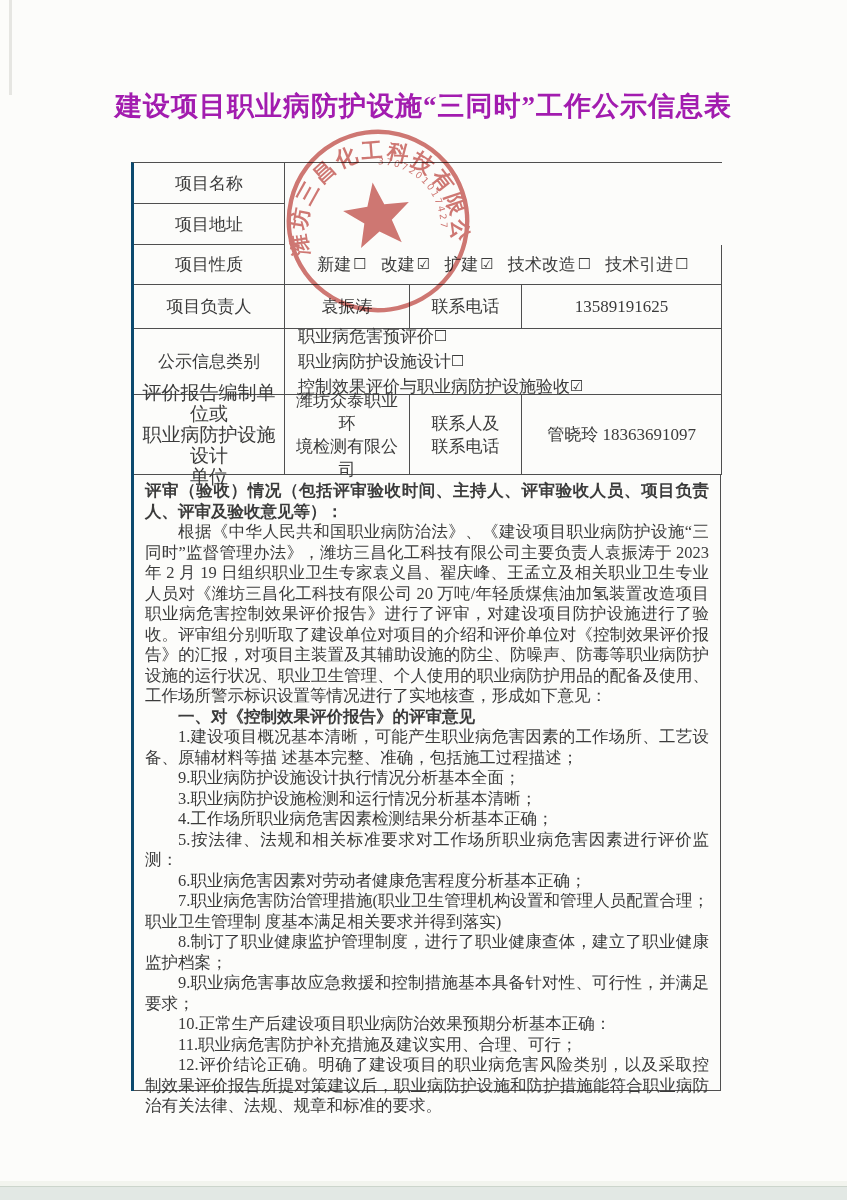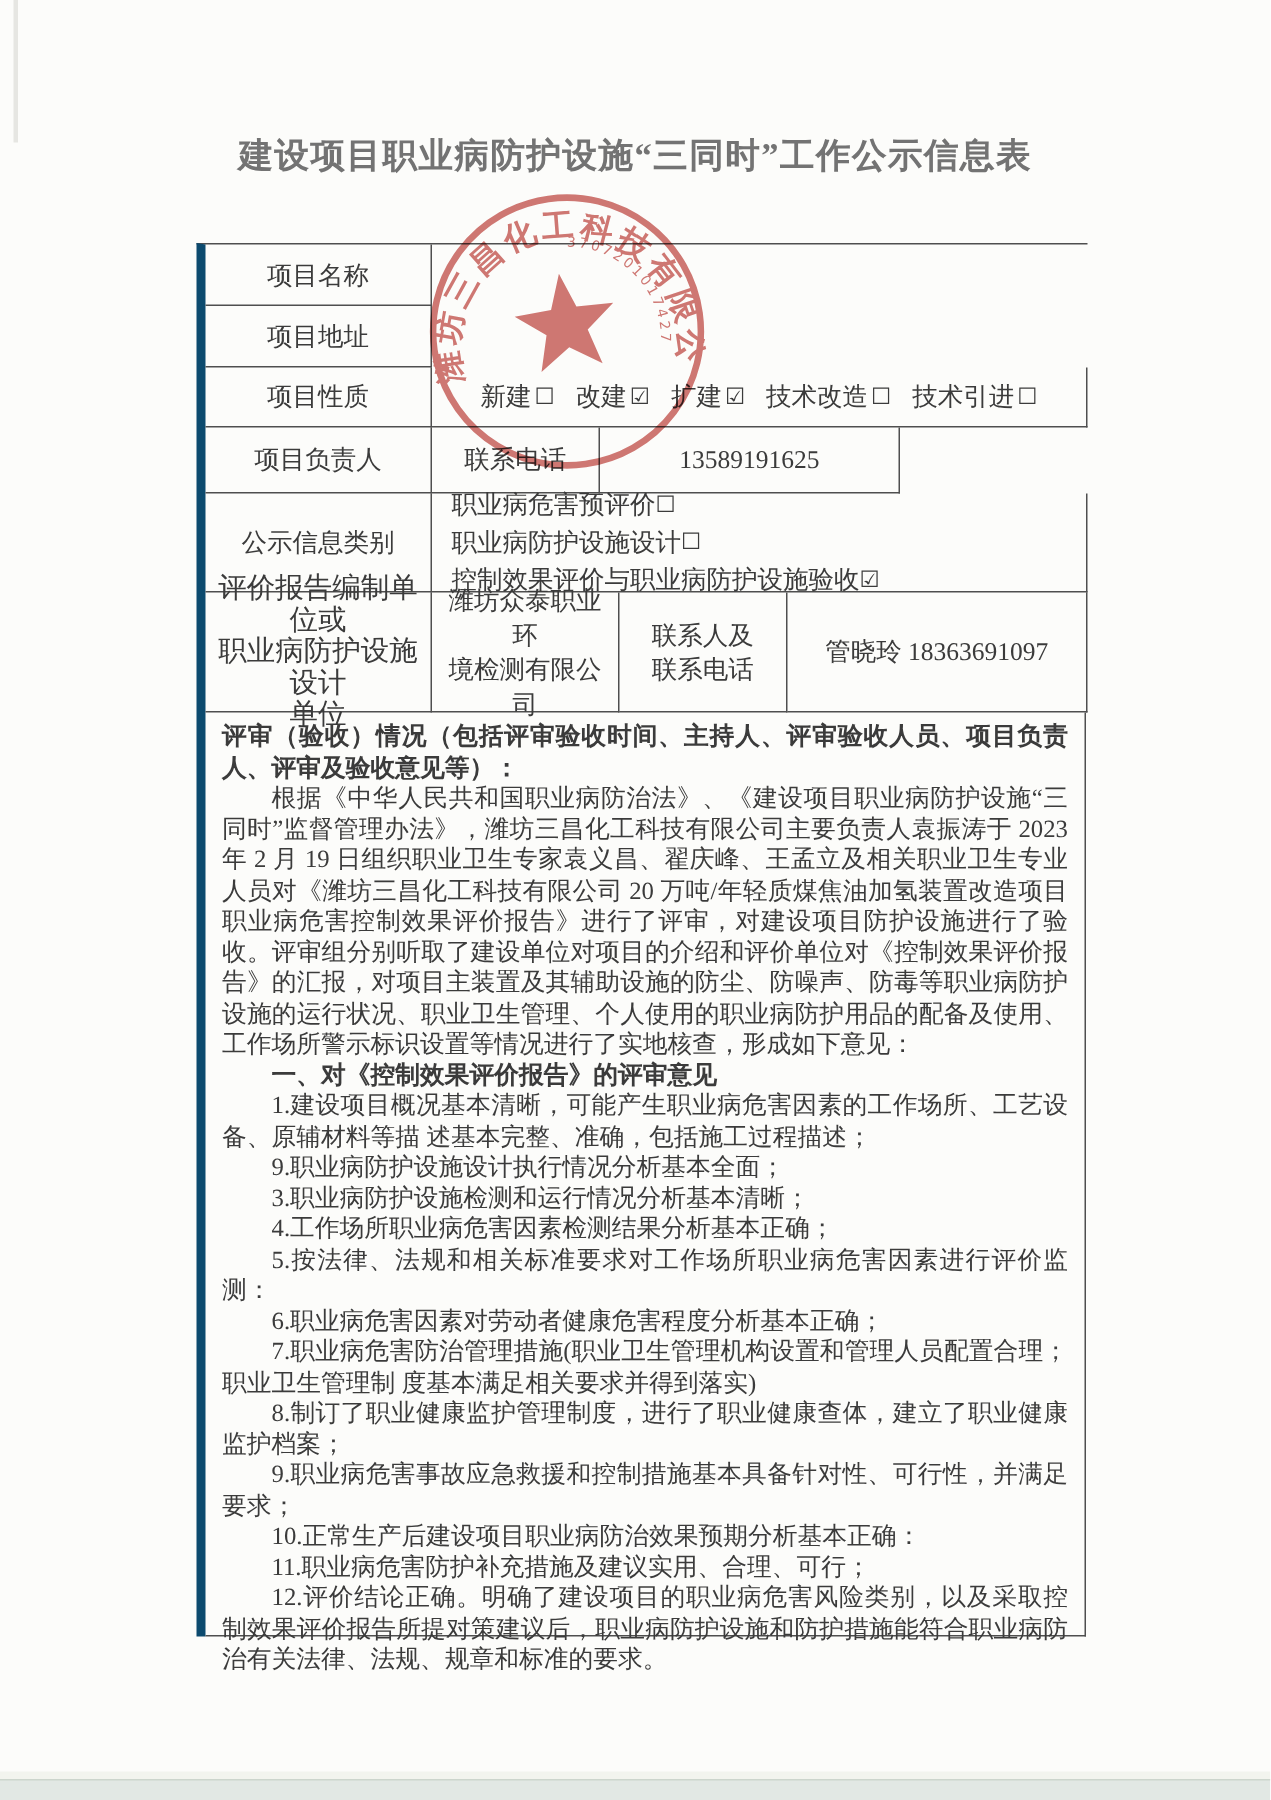--- a/index.html
+++ b/index.html
@@ -8,27 +8,27 @@
     background:#fcfcfa;
     font-family:"Liberation Serif","DejaVu Serif",serif;
     color:#3b3b3b;
   }
   .scan-edge{position:absolute;left:9px;top:0;width:3px;height:95px;background:#e6e6e2;}
   .scan-band{position:absolute;left:0;right:0;bottom:0;height:13px;background:#e2e8e4;border-top:1px solid #ccd5cc;}
   .scan-band2{position:absolute;left:0;right:0;bottom:13px;height:6px;background:#f2f4ee;}
 
   .title{
     position:absolute; left:0; top:88px; width:100%;
-    text-align:center; font-size:23px; font-weight:bold; letter-spacing:1px;
-    margin:0; color:#737373;
+    text-align:center; font-size:27px; font-weight:bold; letter-spacing:1px;
+    margin:0; color:#a21caf;
   }
 
   .tbl{
     position:absolute; left:131px; top:162px; width:588px;
-    border-top:1px solid #4f4f4f; border-left:6px solid #0c4a6e;
+    border-top:1px solid #4f4f4f; border-left:3px solid #0c4a6e;
     font-size:17px;
   }
   .row{display:flex;}
   .cell{
     box-sizing:border-box;
     border-right:1px solid #4f4f4f; border-bottom:1px solid #4f4f4f;
     display:flex; align-items:center; justify-content:center;
     text-align:center; padding:2px 6px; white-space:pre-line;
   }
   .c-label{width:151px;}
@@ -84,20 +84,21 @@
         <span class="opt"><span>新建</span><span class="mark">☐</span></span>
         <span class="opt"><span>改建</span><span class="mark">☑</span></span>
         <span class="opt"><span>扩建</span><span class="mark">☑</span></span>
         <span class="opt"><span>技术改造</span><span class="mark">☐</span></span>
         <span class="opt"><span>技术引进</span><span class="mark">☐</span></span>
       </div>
     </div>
 
     <div class="row">
       <div class="cell c-label h44">项目负责人</div>
+      <div class="cell c-2 h44">袁振涛</div>
       <div class="cell c-3 h44">联系电话</div>
       <div class="cell c-4 h44">13589191625</div>
     </div>
 
     <div class="row">
       <div class="cell c-label h66">公示信息类别</div>
       <div class="cell c-wide h66 cats">
         <span class="cat"><span>职业病危害预评价</span><span class="mark">☐</span></span>
         <span class="cat"><span>职业病防护设施设计</span><span class="mark">☐</span></span>
         <span class="cat"><span>控制效果评价与职业病防护设施验收</span><span class="mark">☑</span></span>

